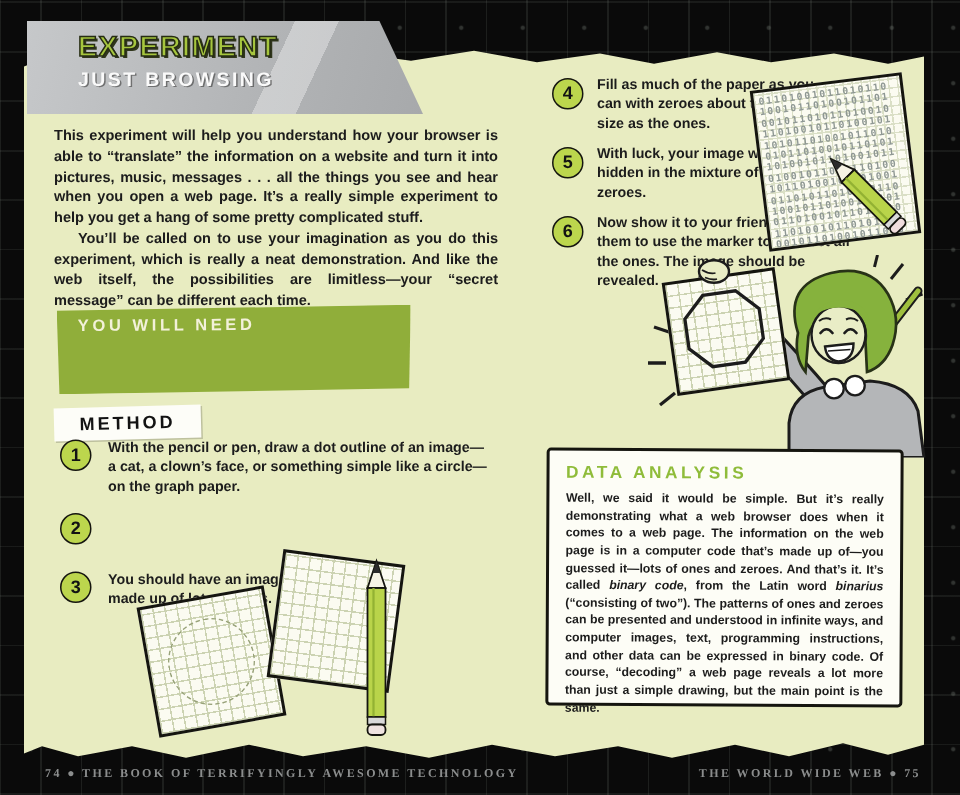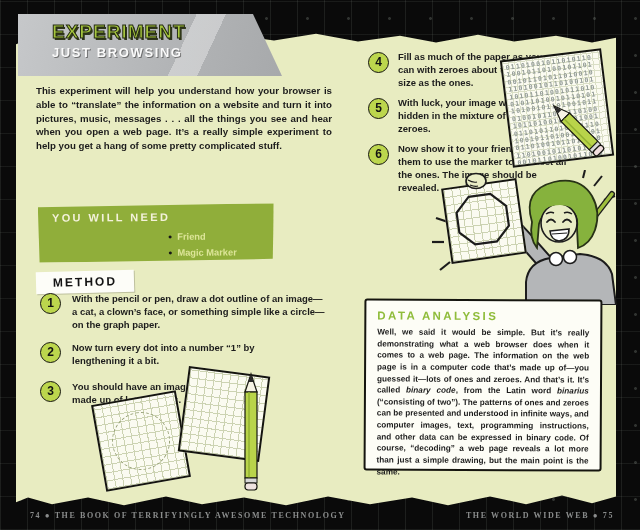--- a/index.html
+++ b/index.html
@@ -87,36 +87,32 @@
 
   <div class="abs paper"></div>
 
   <div class="abs banner">
     <div class="banner-title">EXPERIMENT</div>
     <div class="banner-sub">JUST BROWSING</div>
   </div>
 
   <div class="abs intro">
     <p>This experiment will help you understand how your browser is able to “translate” the information on a website and turn it into pictures, music, messages . . . all the things you see and hear when you open a web page. It’s a really simple experiment to help you get a hang of some pretty complicated stuff.</p>
+    <p class="ind">You’ll be called on to use your imagination as you do this experiment, which is really a neat demonstration. And like the web itself, the possibilities are limitless—your “secret message” can be different each time.</p>
   </div>
 
   <div class="abs ywn">
     <div class="ywn-title">YOU WILL NEED</div>
-    <ul class="ywn-col c2">
-      <li>Friend</li>
-      <li>Magic Marker</li>
-    </ul>
   </div>
 
   <div class="abs method">METHOD</div>
 
   <div class="abs step-num" style="left:40px;top:293px;">1</div>
   <div class="abs step-text" style="left:72px;top:292px;width:254px;">With the pencil or pen, draw a dot outline of an image—a cat, a clown’s face, or something simple like a circle—on the graph paper.</div>
   <div class="abs step-num" style="left:40px;top:342px;">2</div>
-  <div class="abs step-text" style="left:72px;top:341px;width:232px;">Now turn every dot into a number “1” by lengthening it a bit.</div>
   <div class="abs step-num" style="left:40px;top:381px;">3</div>
   <div class="abs step-text" style="left:72px;top:380px;width:130px;">You should have an image made up of lots of ones.</div>
 
   <div class="abs step-num" style="left:368px;top:52px;">4</div>
   <div class="abs step-text" style="left:398px;top:50px;width:158px;">Fill as much of the paper as you can with zeroes about the same size as the ones.</div>
   <div class="abs step-num" style="left:368px;top:98px;">5</div>
   <div class="abs step-text" style="left:398px;top:96px;width:160px;">With luck, your image will be a bit hidden in the mixture of ones and zeroes.</div>
   <div class="abs step-num" style="left:368px;top:144px;">6</div>
   <div class="abs step-text" style="left:398px;top:142px;width:170px;">Now show it to your friend and ask them to use the marker to connect all the ones. The image should be revealed.</div>
 

